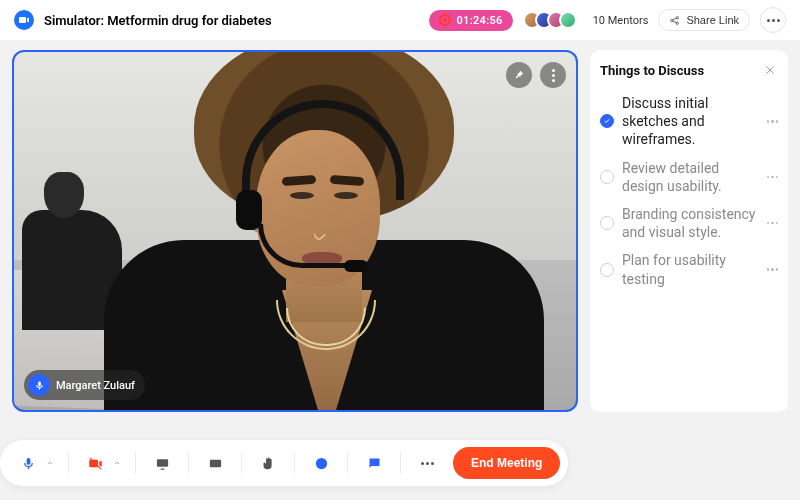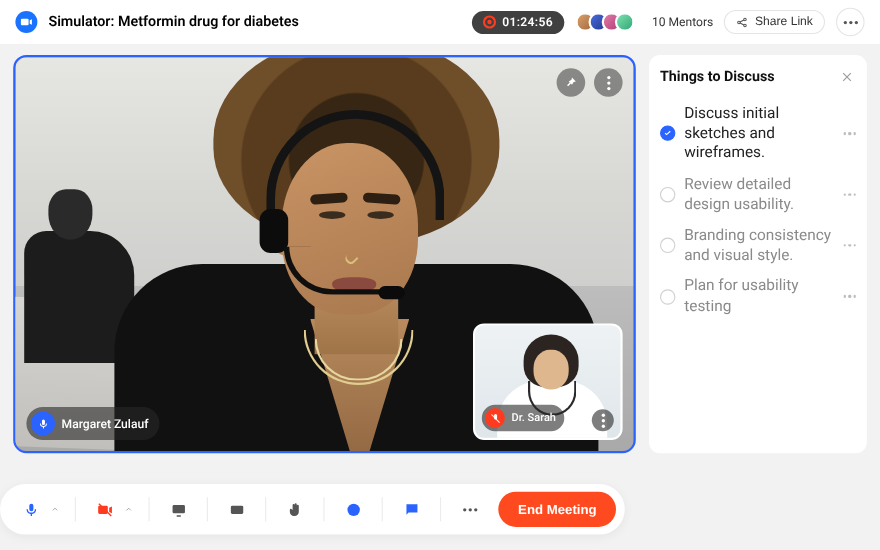--- a/index.html
+++ b/index.html
@@ -5,41 +5,41 @@
   * { box-sizing: border-box; margin: 0; padding: 0; }
   html, body { width: 800px; height: 500px; overflow: hidden; font-family: -apple-system, BlinkMacSystemFont, "Segoe UI", Roboto, sans-serif; }
   body { background: #f2f2f2; display: flex; flex-direction: column; }
 
   
   .topbar { height: 40px; background: #fff; display: flex; align-items: center; padding: 0 14px; gap: 10px; position: relative; }
   .app-mark { width: 20px; height: 20px; border-radius: 50%; background: #1a73ff; display: flex; align-items: center; justify-content: center; }
   .app-mark svg { width: 12px; height: 12px; fill: #fff; }
   .title { font-size: 13px; font-weight: 600; color: #000000; white-space: nowrap; }
   .top-spacer { flex: 1; }
-  .rec-pill { display: flex; align-items: center; gap: 6px; background: #404040; color: #fff; border-radius: 16px; padding: 4px 10px; font-size: 11px; font-weight: 600; letter-spacing: .3px; }
+  .rec-pill { display: flex; align-items: center; gap: 6px; background: #ec4899; color: #fff; border-radius: 16px; padding: 4px 10px; font-size: 11px; font-weight: 600; letter-spacing: .3px; }
   .rec-dot { width: 12px; height: 12px; border-radius: 50%; border: 2px solid #ff3b1f; position: relative; }
   .rec-dot::after { content: ""; position: absolute; inset: 2px; border-radius: 50%; background: #ff3b1f; }
   .avatars { display: flex; align-items: center; }
   .avatars .av { width: 18px; height: 18px; border-radius: 50%; border: 2px solid #fff; margin-left: -6px; }
   .avatars .av:first-child { margin-left: 0; }
   .av1 { background: linear-gradient(135deg,#d9a06a,#a46a3f); }
   .av2 { background: linear-gradient(135deg,#4a6be0,#233a8a); }
   .av3 { background: linear-gradient(135deg,#e07ba8,#b33f77); }
   .av4 { background: linear-gradient(135deg,#7fe0b1,#2fa874); }
   .mentors-count { font-size: 11px; color: #333; margin-left: 6px; }
   .chip-btn { border: 1px solid #e4e4e4; background: #fff; border-radius: 16px; padding: 4px 10px; display: flex; align-items: center; gap: 6px; font-size: 11px; color: #333; cursor: pointer; }
   .chip-btn svg { width: 11px; height: 11px; stroke: #555; fill: none; stroke-width: 2; }
   .icon-btn { width: 26px; height: 26px; border-radius: 50%; border: 1px solid #e4e4e4; background: #fff; display: flex; align-items: center; justify-content: center; cursor: pointer; }
   .dots3 { display: flex; gap: 2px; }
   .dots3 span { width: 3px; height: 3px; border-radius: 50%; background: #555; }
 
   
   .main { flex: 1; display: flex; gap: 12px; padding: 10px 12px 0 12px; min-height: 0; }
   .stage-col { flex: 1; display: flex; flex-direction: column; min-width: 0; }
-  .video-stage { position: relative; width: 100%; height: 362px; border-radius: 12px; border: 2px solid #2b63ff; overflow: hidden; background: #8b5cf6; }
+  .video-stage { position: relative; width: 100%; height: 362px; border-radius: 12px; border: 2px solid #2b63ff; overflow: hidden; background: #0c4a6e; }
 
   
   .m-scene { position: absolute; inset: 0; }
   .m-bg-top { position: absolute; left: 0; right: 0; top: 0; height: 58%; background: linear-gradient(180deg,#e6e6e3 0%, #d7d7d4 60%, #cfcfcd 100%); }
   .m-bg-bottom { position: absolute; left: 0; right: 0; bottom: 0; height: 42%; background: linear-gradient(180deg,#bdbdbd,#a9a9a9); }
   .m-desk { position: absolute; left: -10px; right: 55%; bottom: 0; height: 38%; background: linear-gradient(180deg,#d7d6d2,#c0bfbb); transform: skewY(2deg); }
   .m-person2-head { position: absolute; left: 30px; top: 120px; width: 40px; height: 46px; background: #2a2a2a; border-radius: 40% 40% 50% 50%; }
   .m-person2-body { position: absolute; left: 8px; top: 158px; width: 100px; height: 120px; background: #1c1c1c; border-radius: 20px 40px 0 0; }
   .m-hair { position: absolute; left: 180px; top: -20px; width: 260px; height: 190px; background: radial-gradient(circle at 50% 60%, #3a2a18 0 35%, #5a3f22 36% 60%, #70512d 61% 100%); border-radius: 50% 50% 46% 46%; filter: contrast(1.05); }
   .m-face { position: absolute; left: 242px; top: 78px; width: 124px; height: 156px; background: linear-gradient(160deg,#c99465,#a9784e); border-radius: 48% 48% 44% 44%; }
@@ -203,45 +203,20 @@
 
       <div class="name-chip">
         <div class="mic-bubble mic-on">
           <svg viewBox="0 0 24 24">
               <path d="M12 14a3 3 0 0 0 3-3V6a3 3 0 0 0-6 0v5a3 3 0 0 0 3 3zm5-3a5 5 0 0 1-10 0H5a7 7 0 0 0 6 6.9V21h2v-3.1A7 7 0 0 0 19 11z"></path>
             </svg>
         </div>
         <span class="nm">Margaret Zulauf</span>
       </div>
 
-      <div class="pip">
-        <div class="pip-scene">
-          <div class="p-bg"></div>
-            <div class="p-coat"></div>
-            <div class="p-hair"></div>
-            <div class="p-face"></div>
-            <div class="p-steth"></div>
-        </div>
-        <div class="name-chip">
-          <div class="mic-bubble mic-off">
-            <svg viewBox="0 0 24 24">
-                <path d="M12 14a3 3 0 0 0 3-3V6a3 3 0 0 0-6 0v5a3 3 0 0 0 3 3z"></path>
-                <path d="M4 4l16 16" stroke="#fff" stroke-width="2"></path>
-              </svg>
-          </div>
-          <span class="nm">Dr. Sarah</span>
-        </div>
-        <div class="pip-kebab">
-          <div class="vdots">
-              <span></span>
-              <span></span>
-              <span></span>
-            </div>
-        </div>
-      </div>
     </div>
   </div>
 
   <div class="side">
     <div class="side-head">
       <div class="side-title">Things to Discuss</div>
       <div class="side-close">
         <svg viewBox="0 0 24 24" width="12" height="12">
             <path d="M5 5l14 14M19 5 5 19" stroke="#9a9a9a" stroke-width="2"></path>
           </svg>

